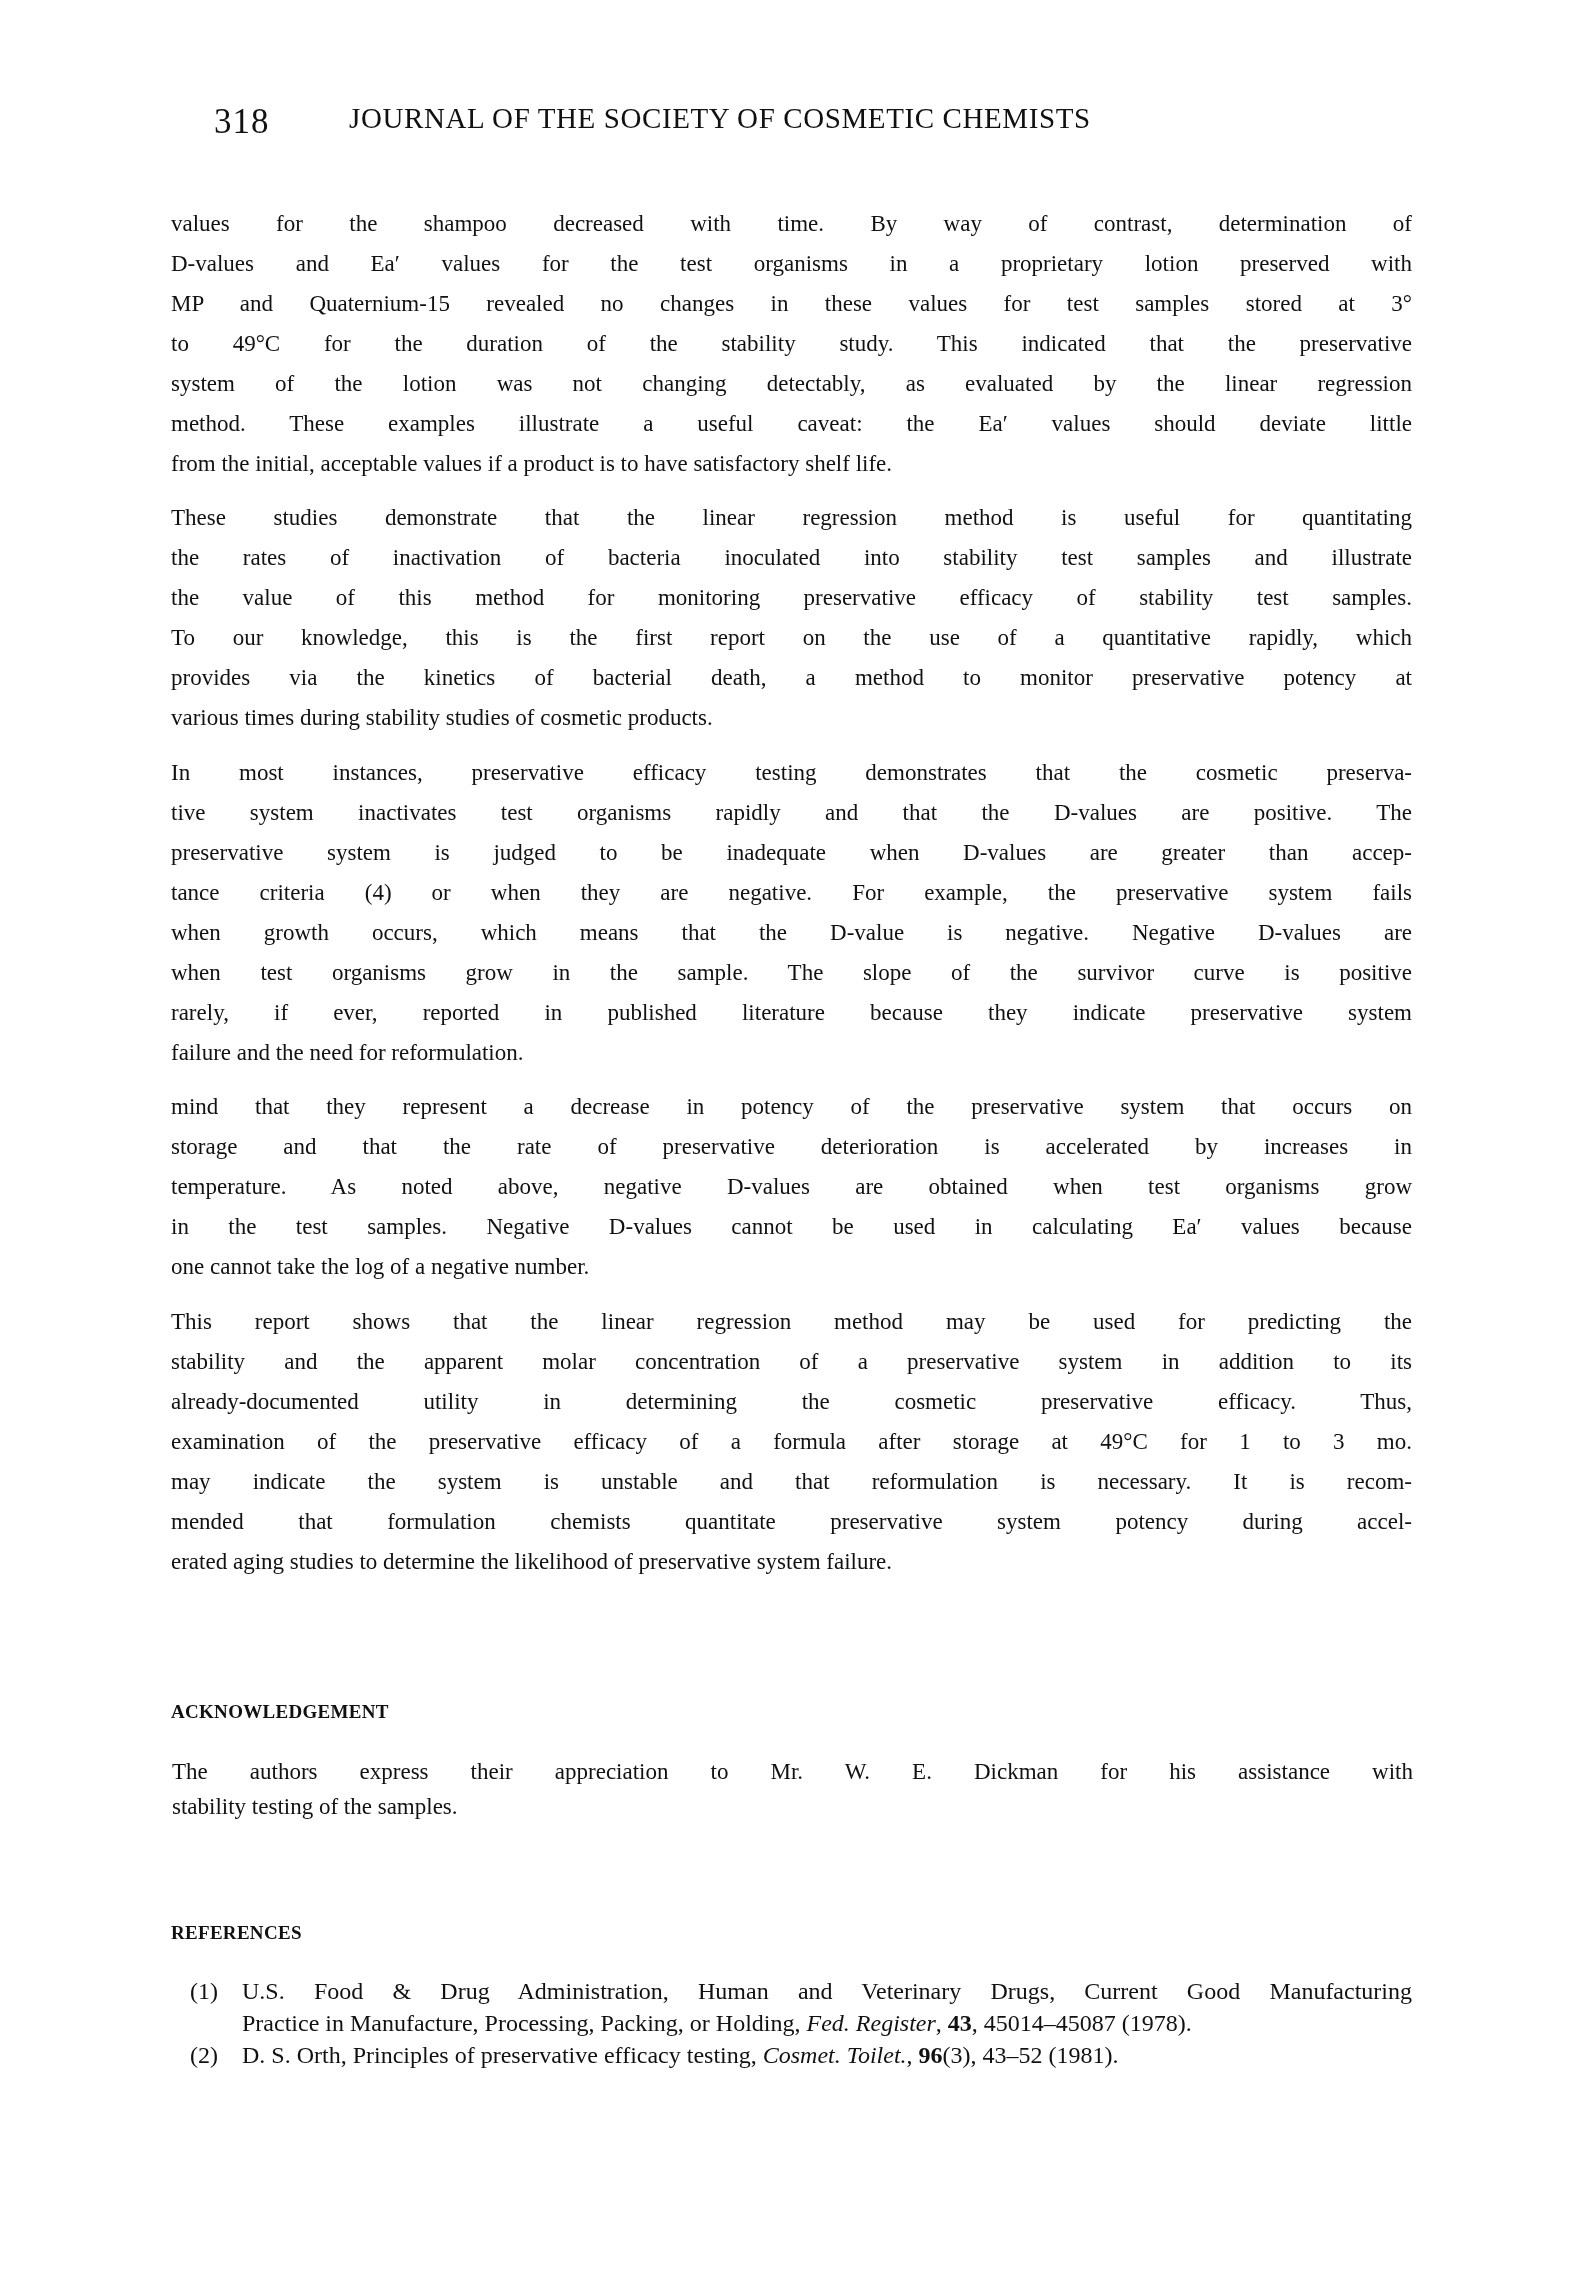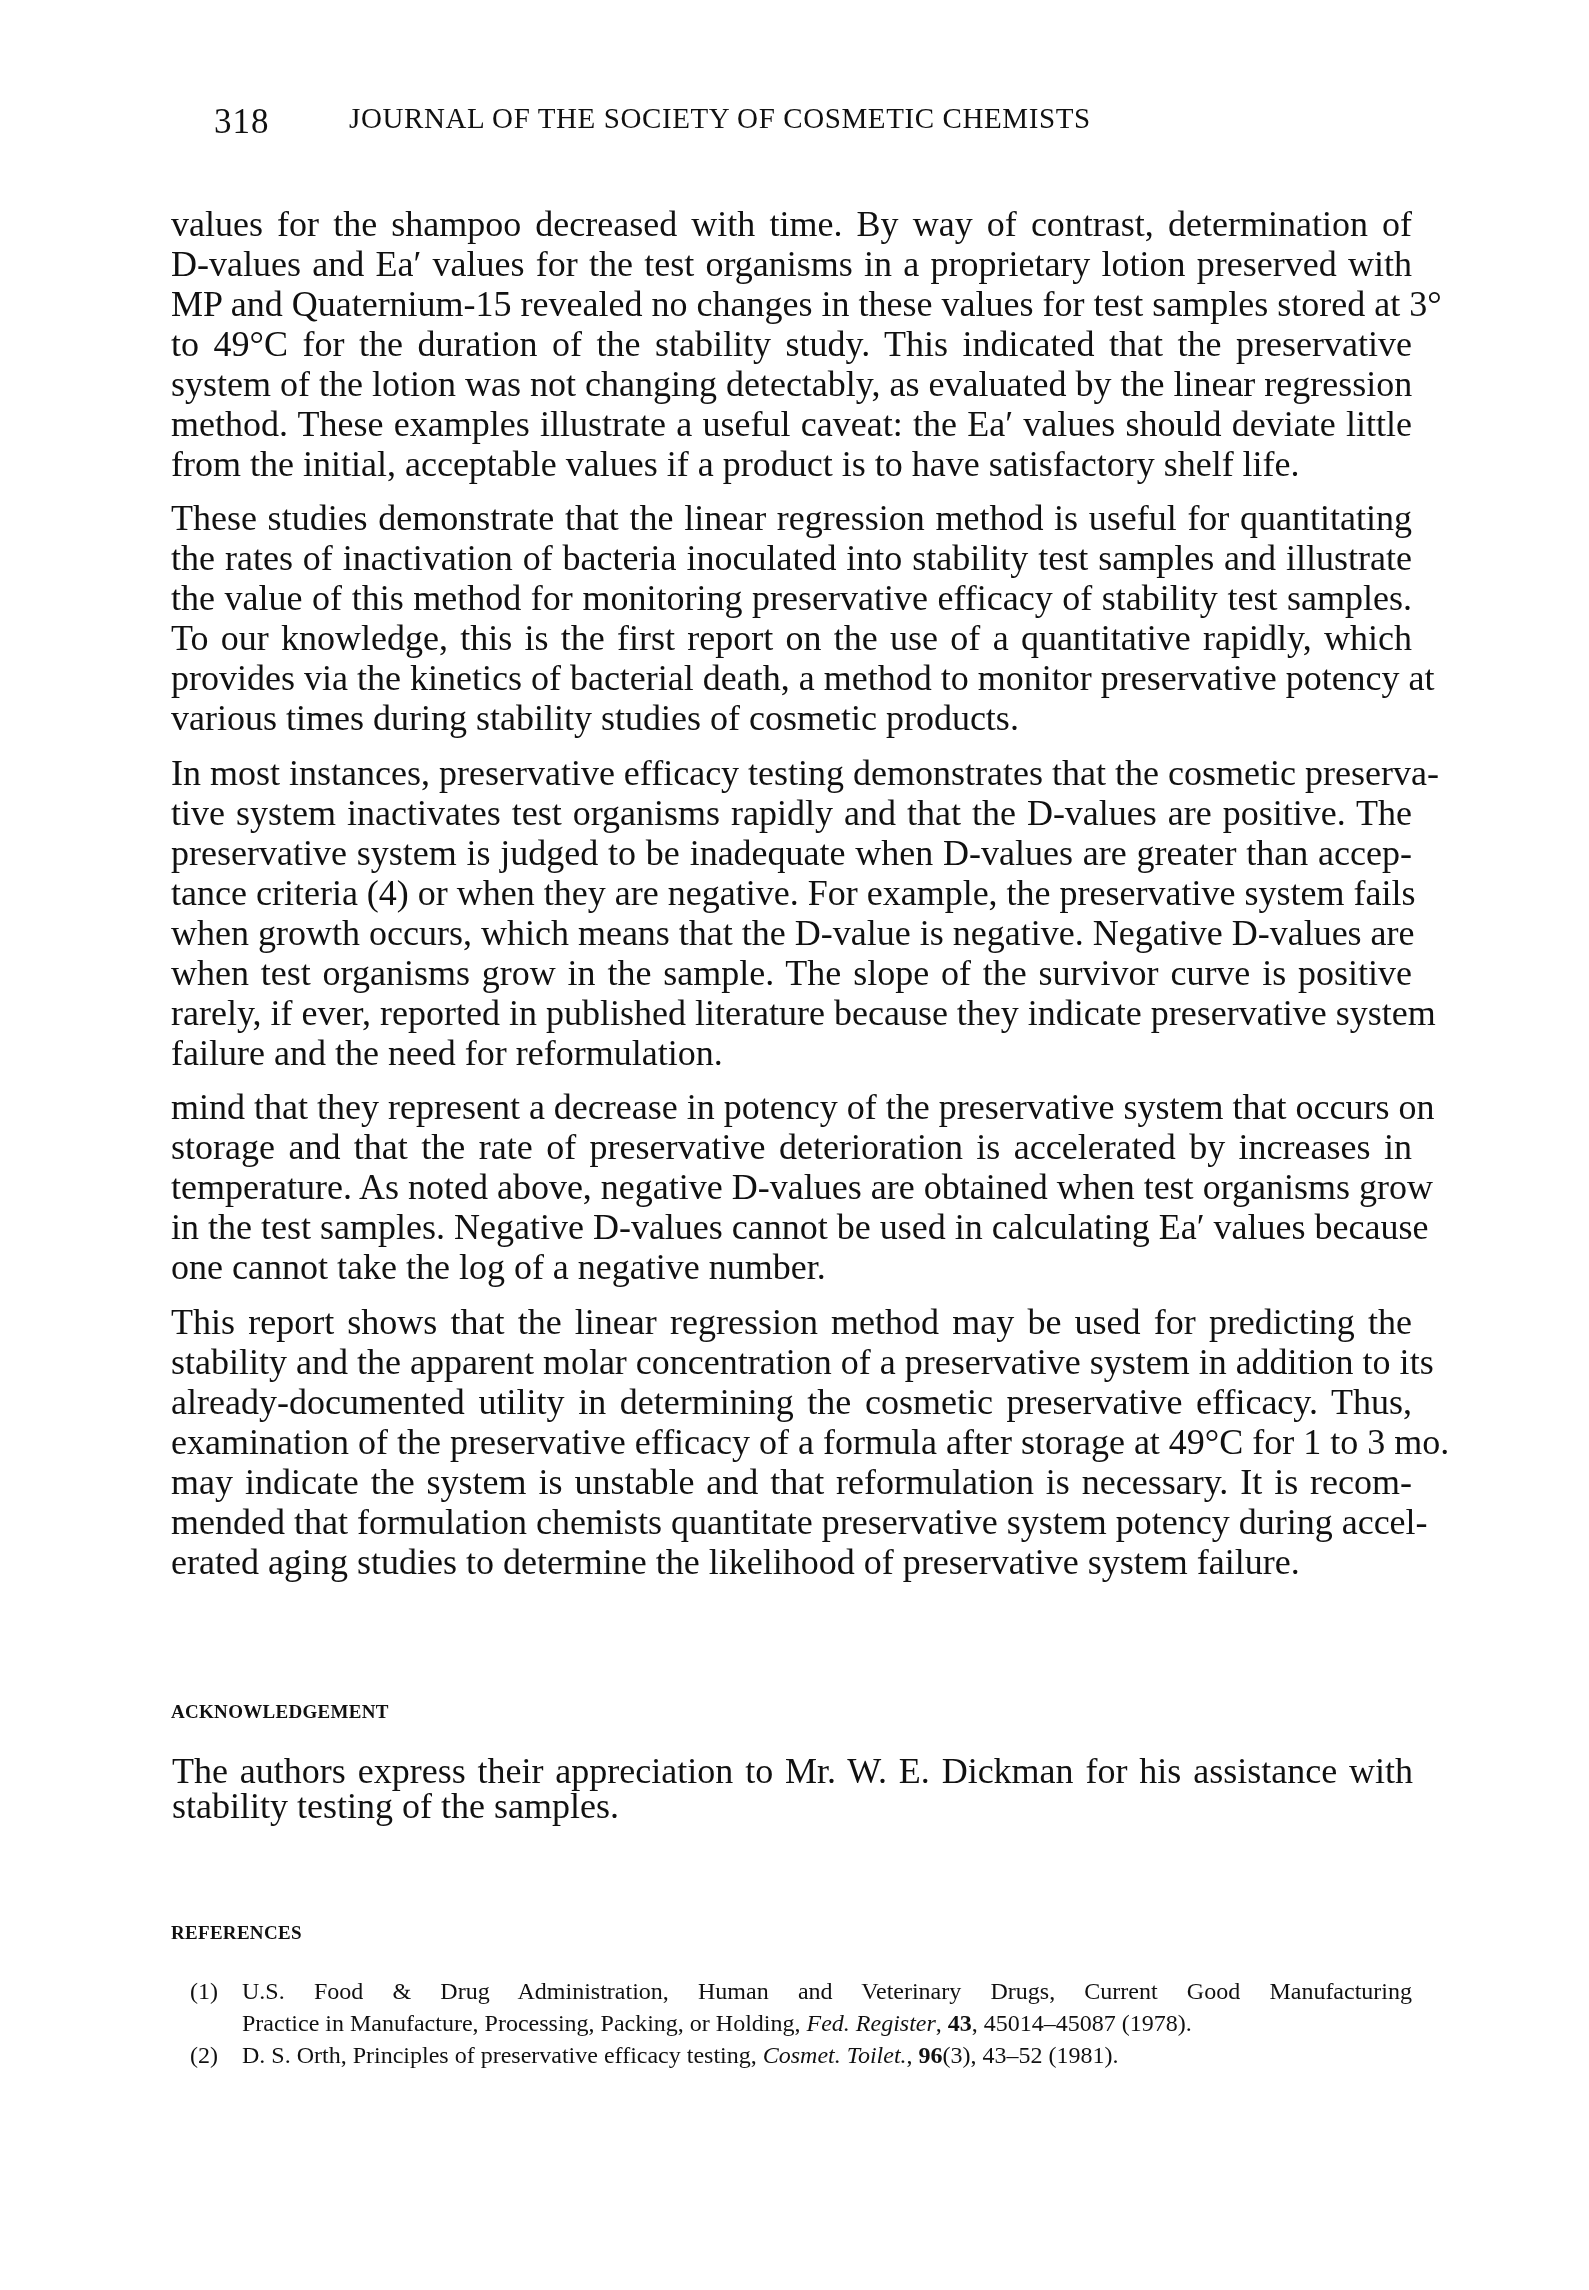--- a/index.html
+++ b/index.html
@@ -3,21 +3,21 @@
 <meta charset="utf-8">
 <style>
   html, body { margin: 0; padding: 0; background: #ffffff; }
   body { width: 1590px; height: 2290px; position: relative; overflow: hidden;
          font-family: "Liberation Serif", "DejaVu Serif", serif; color: #111111; }
   .running-head { position: absolute; top: 102px; left: 173px; width: 1249px; height: 38px; }
   .page-num { position: absolute; left: 0; top: 0; font-size: 35px; letter-spacing: 1px; margin-left: 41px; }
   .journal-title { position: absolute; left: 176px; top: 0; font-size: 29px; letter-spacing: 0.6px; }
   .body { position: absolute; left: 171px; top: 204px; width: 1241px; }
   .para { margin: 0 0 14.4px 0; }
-  .line { display: block; font-size: 36px; line-height: 40px; height: 40px;
+  .line { display: block; font-size: 23px; line-height: 40px; height: 40px;
           text-align: justify; text-align-last: justify; white-space: nowrap; overflow: visible; }
   .line.last { text-align: right; text-align-last: left; }
   .heading { position: absolute; left: 171px; font-size: 19px; font-weight: bold; letter-spacing: 0.3px; }
   .ack-text { position: absolute; left: 172px; top: 1754px; width: 1241px; }
   .ack-text .line { line-height: 35px; height: 35px; }
   .refs { position: absolute; left: 190px; top: 1975px; width: 1222px; font-size: 24px; }
   .ref { position: relative; padding-left: 52px; }
   .ref-num { position: absolute; left: 0; top: 0; line-height: 32px; }
   .ref .line { font-size: 24px; line-height: 32px; height: 32px; }
   .bold { font-weight: bold; }

